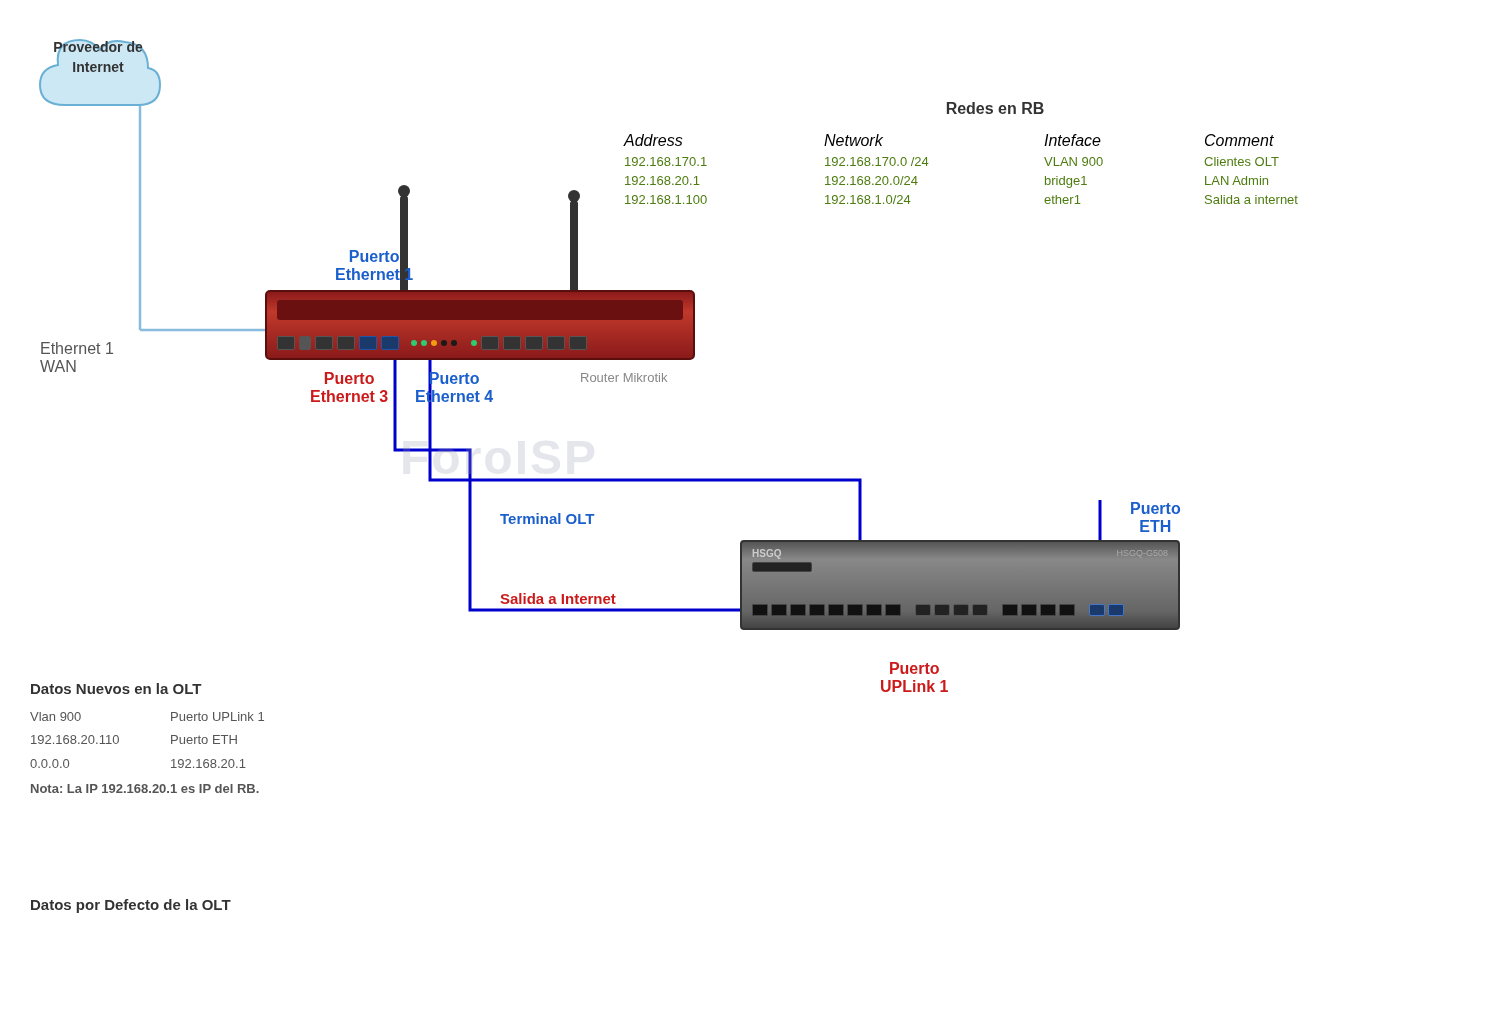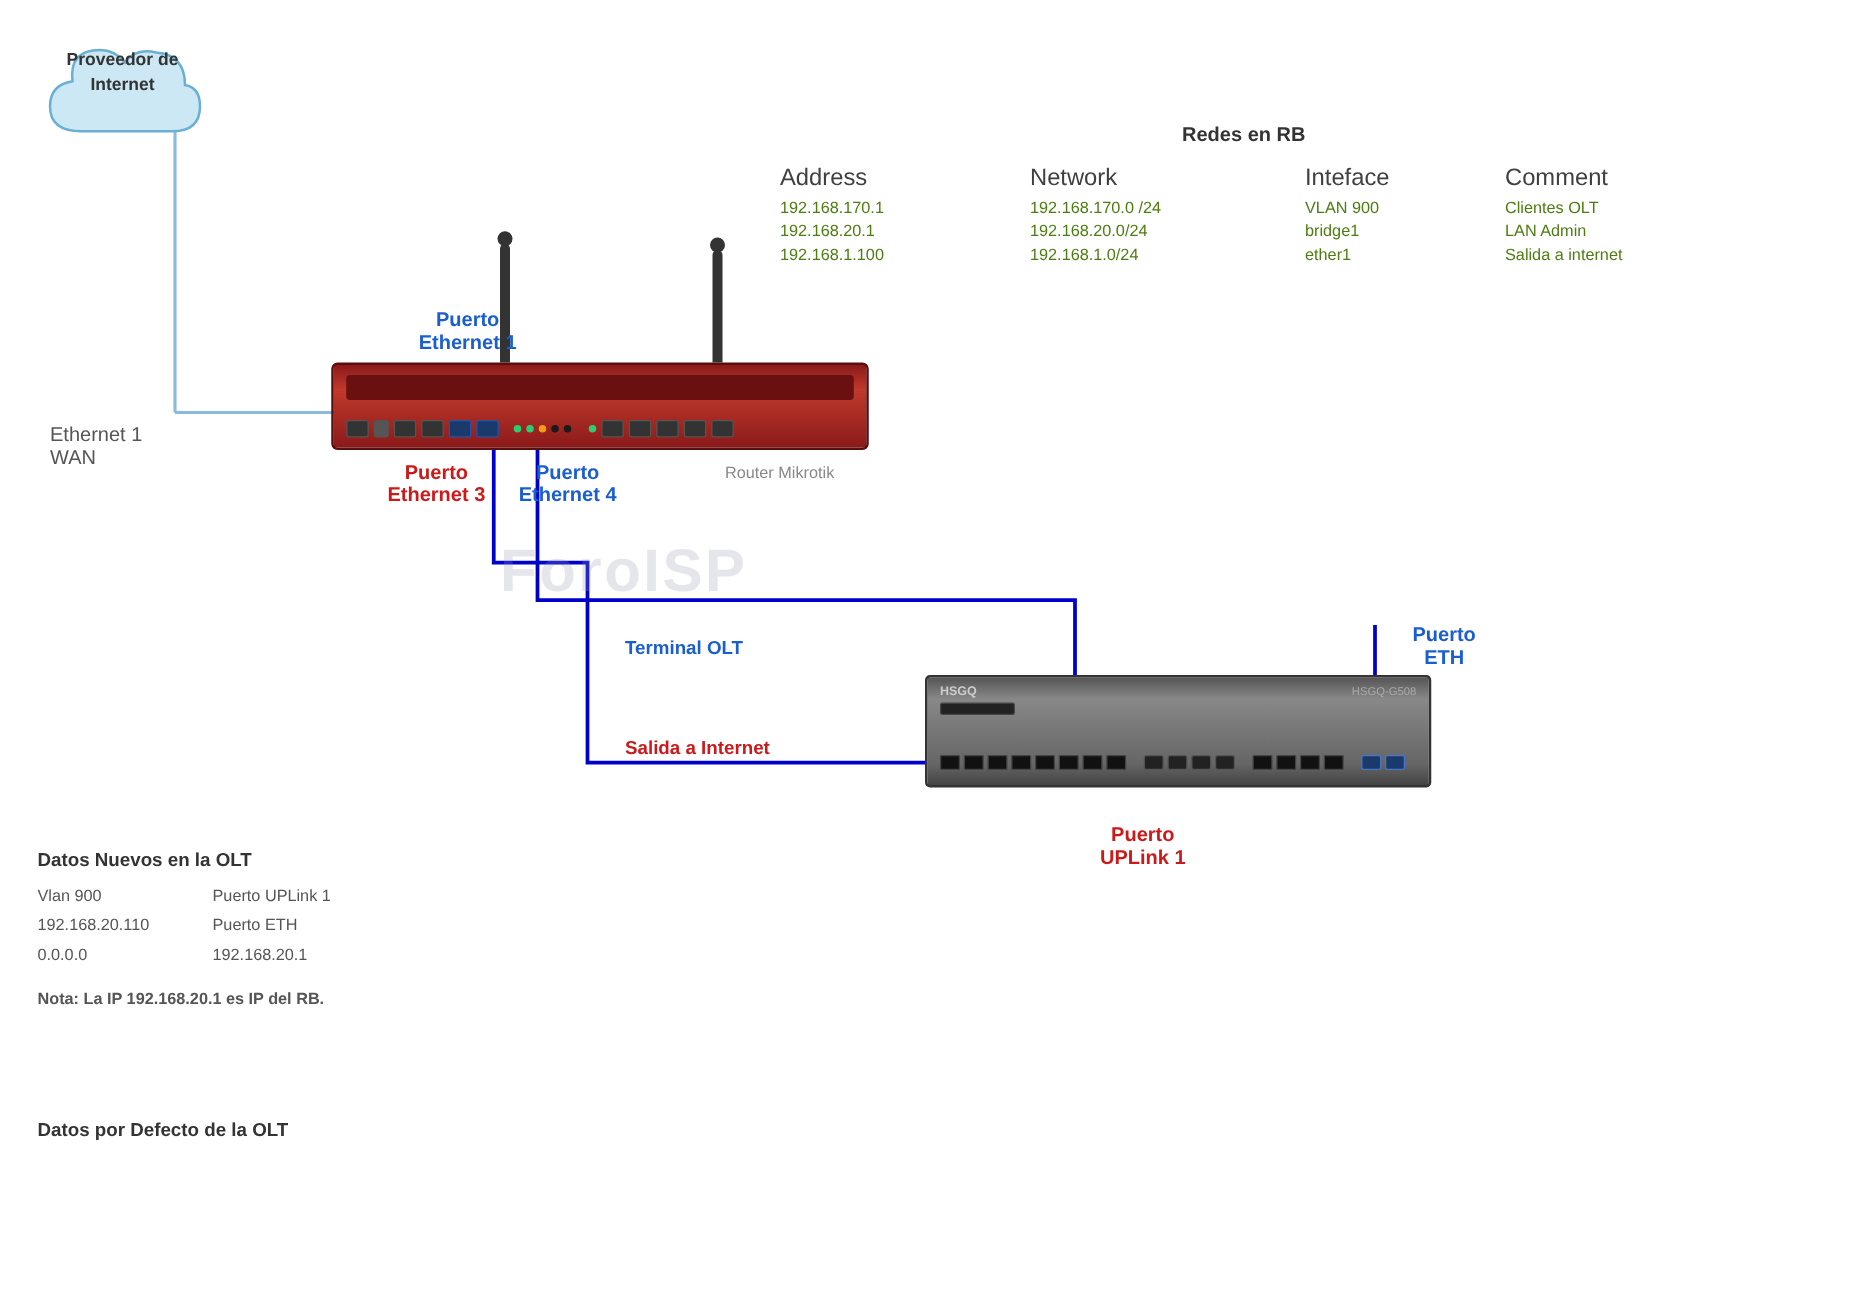--- a/index.html
+++ b/index.html
@@ -125,21 +125,21 @@
       height: 12px;
       border-radius: 50%;
       background: #333;
     }
 
     
     .olt-device {
       position: absolute;
       top: 540px;
       left: 740px;
-      width: 405px;
+      width: 440px;
       height: 90px;
       background: linear-gradient(180deg, #555 0%, #888 20%, #666 80%, #444 100%);
       border-radius: 4px;
       border: 2px solid #333;
     }
     .olt-device-brand {
       position: absolute;
       top: 6px;
       left: 10px;
       font-size: 10px;
@@ -219,24 +219,25 @@
       margin-bottom: 12px;
       text-align: center;
     }
     .redes-grid {
       display: grid;
       grid-template-columns: 200px 220px 160px 180px;
       gap: 0;
       font-size: 13px;
     }
     .redes-col-header {
-      color: #404040;
+      color: #000000;
       font-weight: normal;
       padding: 2px 4px;
-      font-size: 19px;
+      font-size: 16px;
+      font-style: italic;
     }
     .redes-cell {
       color: #4d7c0f;
       padding: 2px 4px;
       font-size: 13px;
     }
 
     
     .datos-section {
       position: absolute;
@@ -483,20 +484,20 @@
   </div>
   <div class="datos-row">
     <div class="datos-col1">192.168.20.110</div>
     <div class="datos-col2">Puerto ETH</div>
     <div class="datos-col3"></div>
   </div>
   <div class="datos-row">
     <div class="datos-col1">0.0.0.0</div>
     <div class="datos-col2">192.168.20.1</div>
   </div>
-  <div class="datos-row" style="font-weight:bold; margin-top:12px;">
+  <div class="datos-row" style="font-weight:bold; margin-top:2px;">
     <span>Nota: La IP 192.168.20.1 es IP del RB.</span>
   </div>
 </div>
 
 <div class="datos-section2">
   <div class="datos-title">Datos por Defecto de la OLT</div>
 </div>
 
 </body></html>

